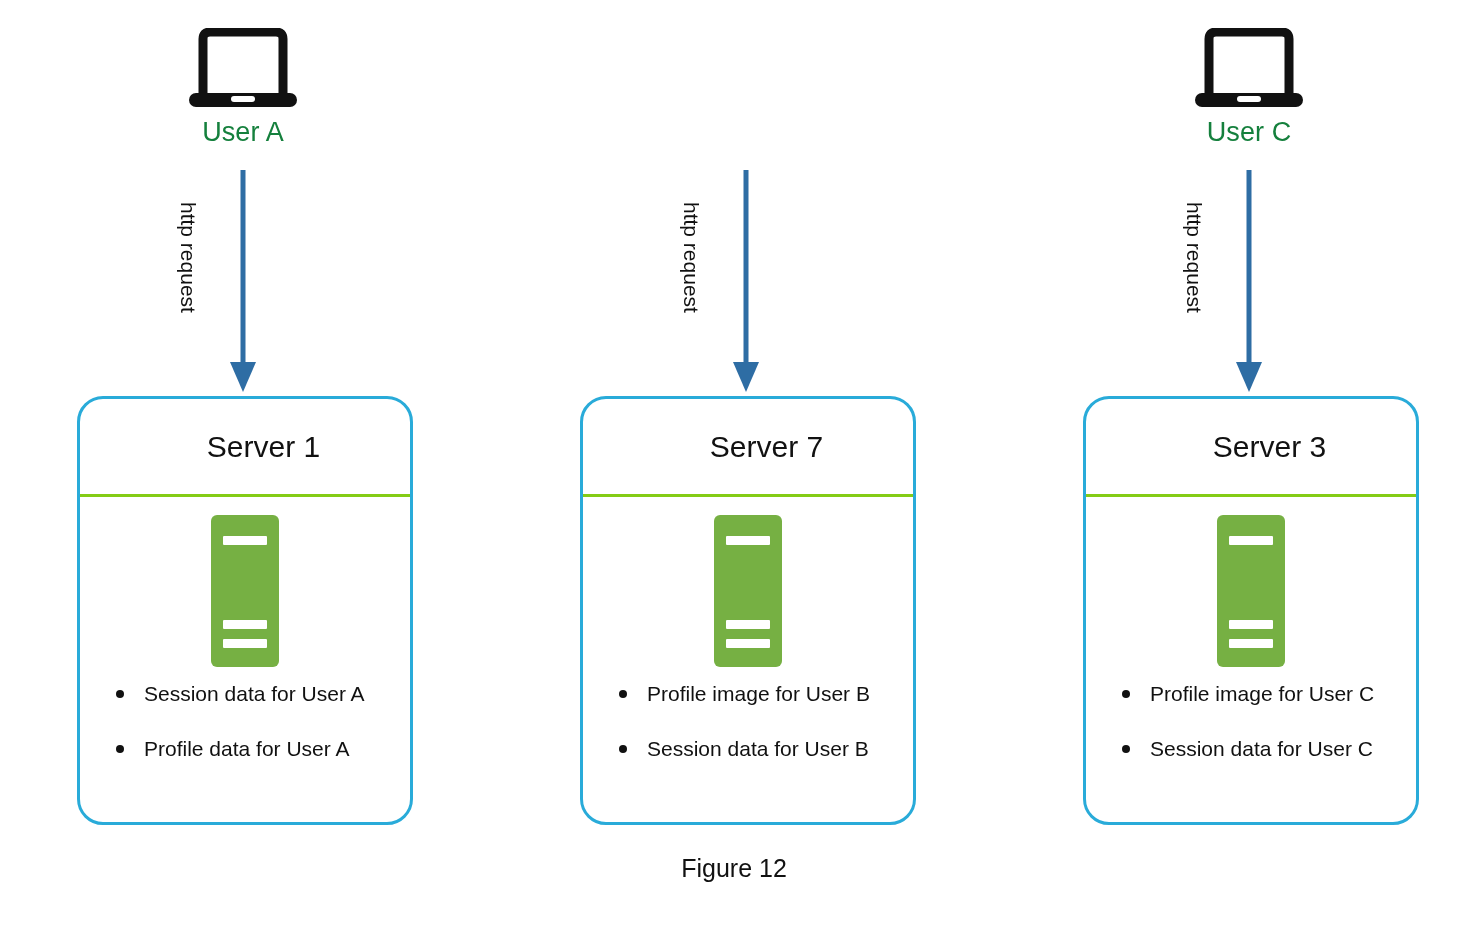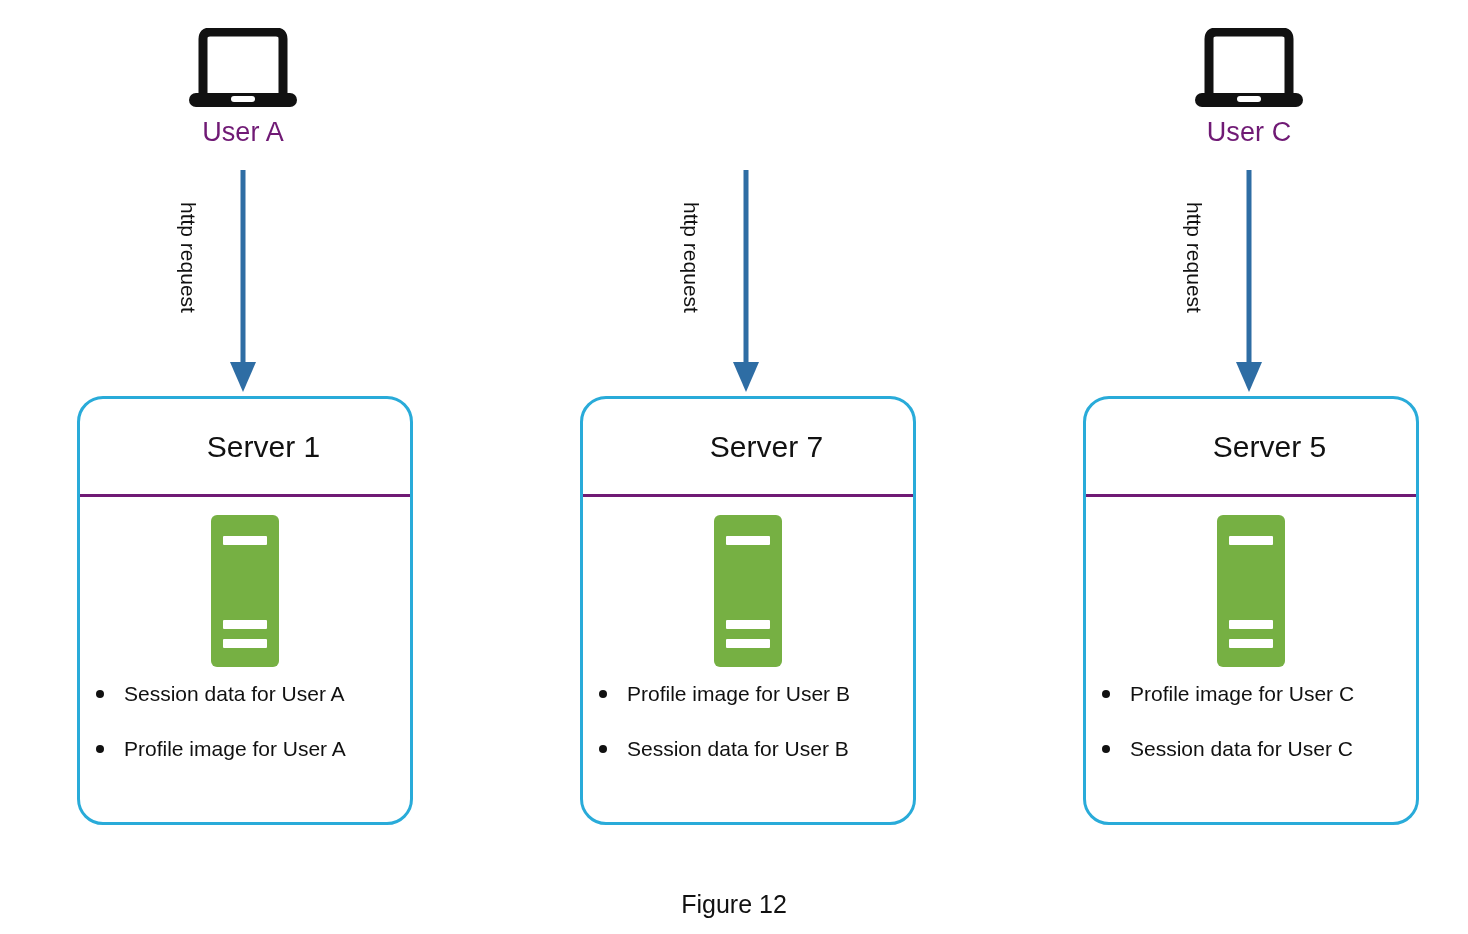--- a/index.html
+++ b/index.html
@@ -41,21 +41,21 @@
     text-align: center;
   }
   .laptop-icon {
     display: block;
     margin: 0 auto;
   }
   .client-label {
     margin-top: 6px;
     font-size: 27px;
     line-height: 32px;
-    color: #701a75;
+    color: #15803d;
     letter-spacing: 0.1px;
   }
 
   
   .request-arrow {
     position: absolute;
     top: 168px;
     left: 0;
     width: 344px;
     height: 228px;
@@ -85,21 +85,21 @@
     width: 336px;
     height: 429px;
     box-sizing: border-box;
     border: 3px solid #29abd9;
     border-radius: 26px;
     background: #ffffff;
   }
   .server-card-header {
     height: 98px;
     box-sizing: border-box;
-    border-bottom: 3px solid #701a75;
+    border-bottom: 3px solid #84cc16;
     display: flex;
     align-items: center;
     justify-content: center;
     padding-left: 37px;
   }
   .server-title {
     font-size: 30px;
     line-height: 34px;
     color: #111111;
   }
@@ -110,21 +110,21 @@
 
   .server-icon-wrap {
     display: flex;
     justify-content: center;
     padding-top: 18px;
   }
 
   .resource-list {
     list-style: none;
     margin: 14px 0 0 0;
-    padding: 0 10px 0 8px;
+    padding: 0 10px 0 28px;
   }
   .resource-item {
     position: relative;
     padding-left: 36px;
     font-size: 21px;
     line-height: 25px;
     color: #111111;
     margin-bottom: 30px;
   }
   .resource-item:last-child {
@@ -136,21 +136,21 @@
     top: 9px;
     width: 8px;
     height: 8px;
     border-radius: 50%;
     background: #111111;
   }
 
   
   .figure-caption {
     position: absolute;
-    top: 890px;
+    top: 854px;
     left: 0;
     width: 1468px;
     text-align: center;
     font-size: 25px;
     line-height: 29px;
     color: #111111;
   }
 </style>
 </head>
 <body>
@@ -189,21 +189,21 @@
             <rect x="12" y="124" width="44" height="9" rx="1" fill="#ffffff"></rect>
           </svg>
         </div>
         <ul class="resource-list">
           <li class="resource-item">
             <span class="resource-bullet"></span>
             <span>Session data for User A</span>
           </li>
           <li class="resource-item">
             <span class="resource-bullet"></span>
-            <span>Profile image for User A</span>
+            <span>Profile data for User A</span>
           </li>
         </ul>
       </div>
     </div>
   </div>
 
   <div class="flow-column col-2">
 
 
     <div class="request-arrow">
@@ -255,21 +255,21 @@
     <div class="request-arrow">
       <svg class="arrow-svg" width="344" height="228" viewBox="0 0 344 228">
         <line x1="172" y1="2" x2="172" y2="196" stroke="#2e6da4" stroke-width="5"></line>
         <polygon points="159,194 185,194 172,224" fill="#2e6da4"></polygon>
       </svg>
       <div class="arrow-label">http request</div>
     </div>
 
     <div class="server-card">
       <div class="server-card-header">
-        <div class="server-title">Server 5</div>
+        <div class="server-title">Server 3</div>
       </div>
       <div class="server-card-body">
         <div class="server-icon-wrap">
           <svg width="68" height="152" viewBox="0 0 68 152">
             <rect x="0" y="0" width="68" height="152" rx="6" fill="#76b043"></rect>
             <rect x="12" y="21" width="44" height="9" rx="1" fill="#ffffff"></rect>
             <rect x="12" y="105" width="44" height="9" rx="1" fill="#ffffff"></rect>
             <rect x="12" y="124" width="44" height="9" rx="1" fill="#ffffff"></rect>
           </svg>
         </div>

